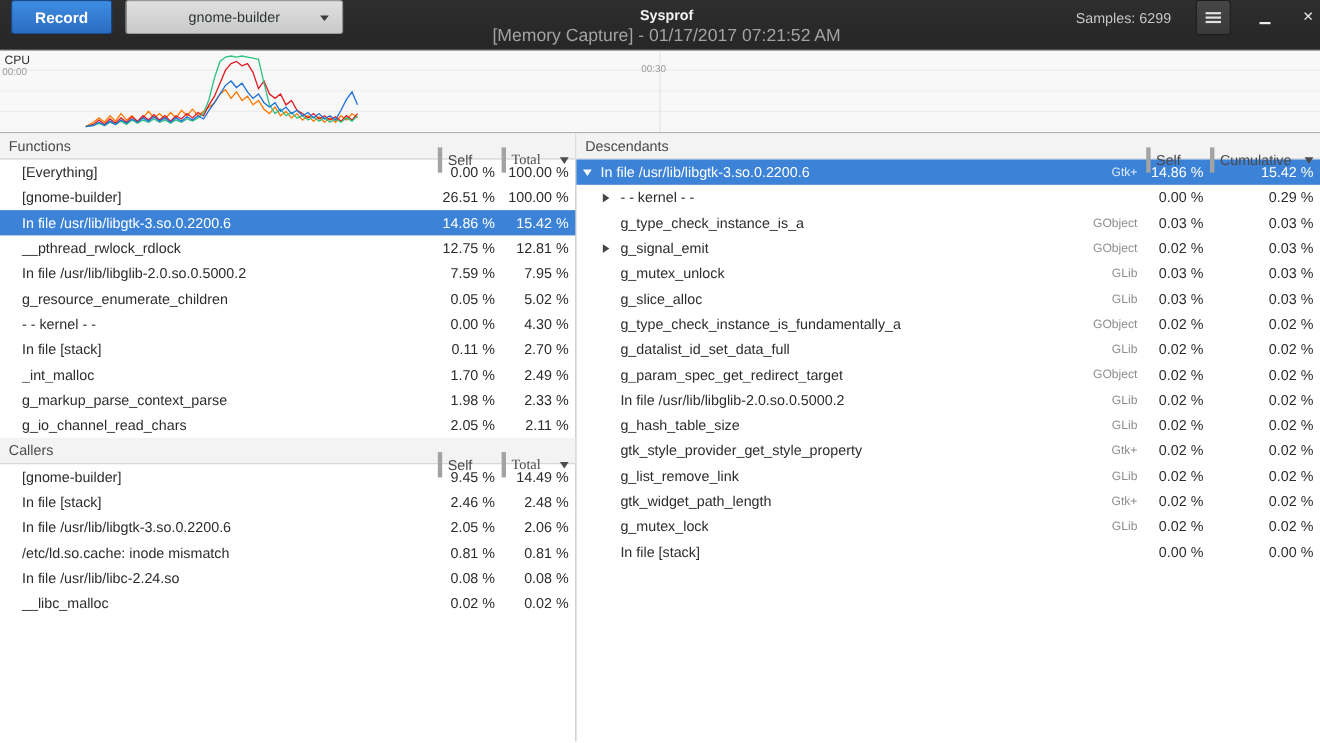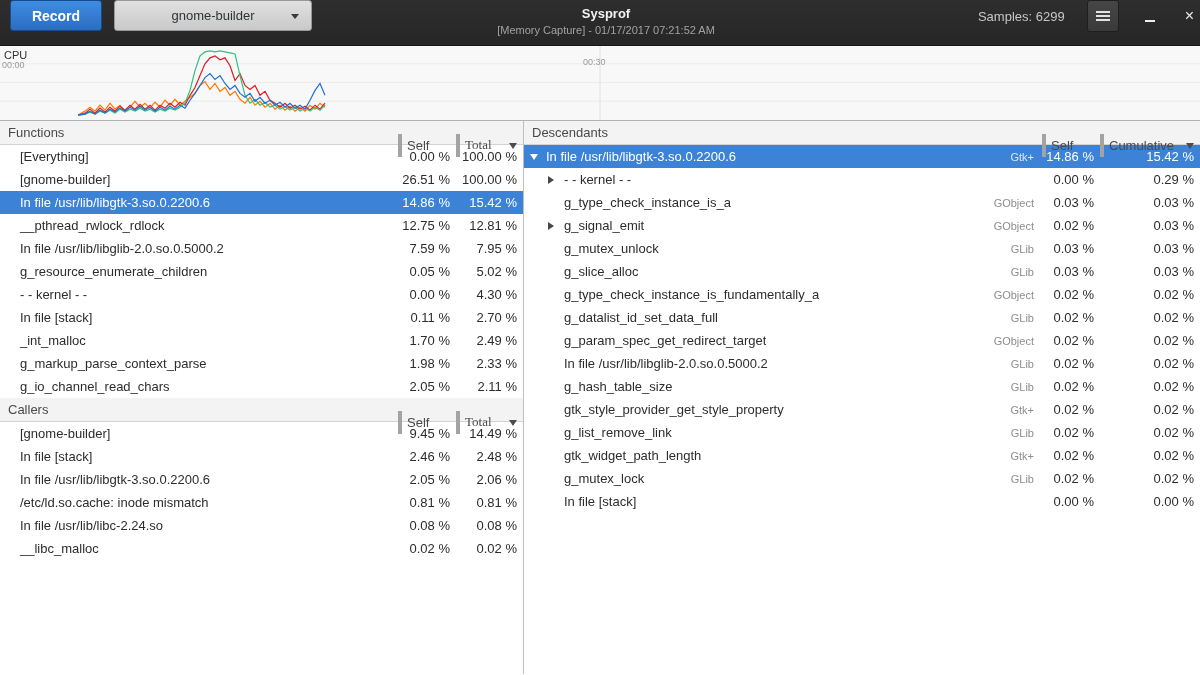--- a/index.html
+++ b/index.html
@@ -12,21 +12,21 @@
   .record-btn { margin-left:10px; width:92px; height:31px;
     background:linear-gradient(#3e8de2,#2a6dc2); border:1px solid #174a8e; border-radius:3px;
     color:#fff; font-weight:bold; font-size:14px; cursor:pointer; }
   .combo { margin-left:12px; width:198px; height:31px; position:relative;
     background:linear-gradient(#e0e0e0,#c9c9c9); border:1px solid #989898; border-radius:3px;
     color:#2e3436; font-size:13px; display:flex; align-items:center; justify-content:center; cursor:pointer; }
   .combo-arrow { position:absolute; right:12px; top:13px; width:0; height:0;
     border-left:4px solid transparent; border-right:4px solid transparent; border-top:5px solid #3a3a3a; }
   .title-box { position:absolute; left:12px; right:0; top:6px; text-align:center; pointer-events:none; }
   .app-title { font-size:13px; font-weight:bold; color:#f2f2f2; }
-  .app-subtitle { font-size:11px; color:#a2a2a2; margin-top:3px; }
+  .app-subtitle { font-size:16px; color:#a2a2a2; margin-top:3px; }
   .hdr-right { margin-left:auto; display:flex; align-items:center; padding-right:0; }
   .samples { font-size:13px; color:#c6c6c6; margin-right:22px; }
   .menu-btn { width:32px; height:32px; background:linear-gradient(#464646,#3a3a3a);
     border:1px solid #1e1e1e; border-radius:3px; display:flex; flex-direction:column;
     align-items:center; justify-content:center; cursor:pointer; margin-right:20px; }
   .hamburger i { display:block; width:14px; height:2px; background:#e2e2e2; margin:2px 0; }
   .win-btn { background:none; border:none; padding:2px 6px; cursor:pointer; color:#ededed;
     font-size:15px; line-height:1; }
   .min-bar { display:block; width:10px; height:2px; background:#ededed; margin-top:10px; }
   .close-btn { margin-left:18px; font-size:16px; }

